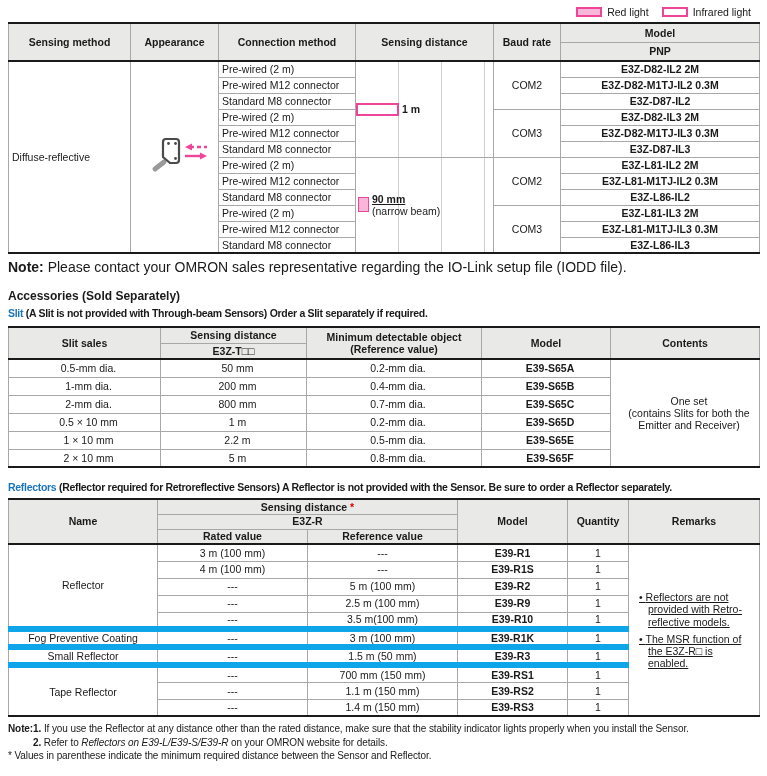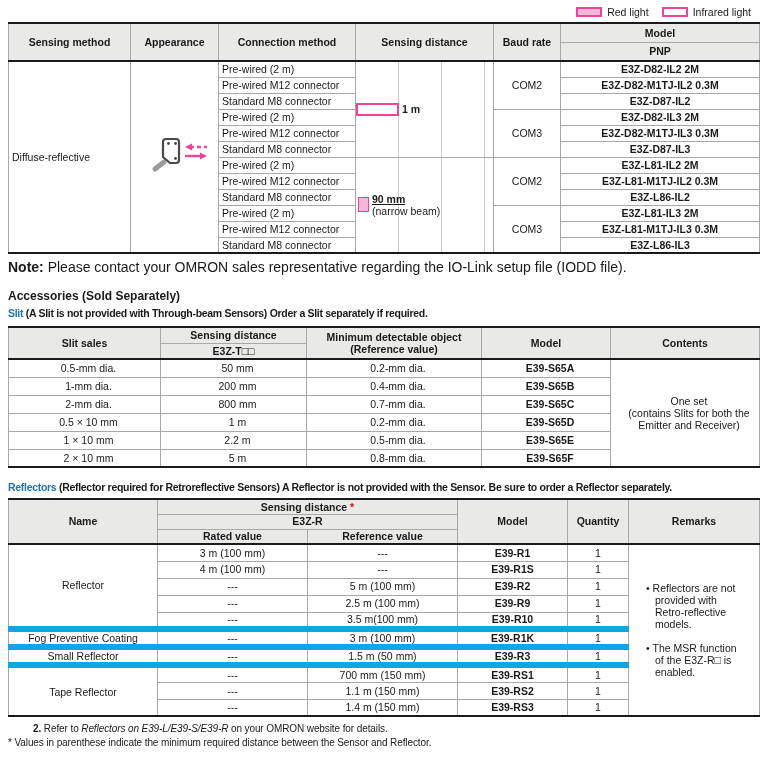--- a/index.html
+++ b/index.html
@@ -62,21 +62,21 @@
   .t2 td.model{font-weight:bold;}
 
   
   .t3{margin-top:5px;width:751px;}
   .t3 thead th{height:15px;}
   .t3 td{height:17px;}
   .t3 td.model{font-weight:bold;}
   .t3 tr.rgroup td{border-top:6px solid #0ea5e9;}
   .t3 td.remarks{text-align:left;vertical-align:middle;padding:2px 5px;}
   .t3 .remarks ul{margin:0;padding:0;list-style:none;}
-  .t3 .remarks li{padding-left:9px;text-indent:-9px;margin:12px;}
+  .t3 .remarks li{padding-left:9px;text-indent:-9px;margin:5px;text-decoration:underline;}
   .t3 .remarks li::before{content:"\2022\00a0";}
   .ast{color:#dd0000;font-weight:bold;}
 
   .footnotes{margin:5px 0 0 8px;font-size:10px;letter-spacing:-0.1px;line-height:1.35;}
   .footnotes .row2{margin-left:25px;}
   .footnotes b{font-weight:bold;}
   .footnotes .em{font-style:italic;}
 </style>
 </head>
 <body>
@@ -377,20 +377,24 @@
       <tr>
         <td>---</td>
         <td>1.4 m (150 mm)</td>
         <td class="model">E39-RS3</td>
         <td>1</td>
       </tr>
     </tbody>
   </table>
 
   <div class="footnotes">
+    <div>
+      <b>Note:</b><b>1.</b>
+      <span>If you use the Reflector at any distance other than the rated distance, make sure that the stability indicator lights properly when you install the Sensor.</span>
+    </div>
     <div class="row2">
       <b>2.</b>
       <span>Refer to </span><span class="em">Reflectors on E39-L/E39-S/E39-R</span><span> on your OMRON website for details.</span>
     </div>
     <div>* Values in parenthese indicate the minimum required distance between the Sensor and Reflector.</div>
   </div>
 
 </div>
 
 </body></html>

